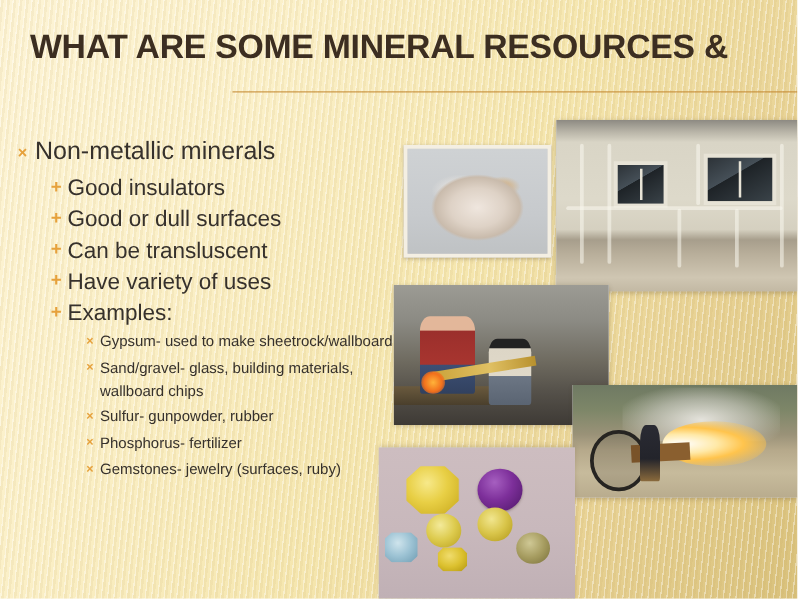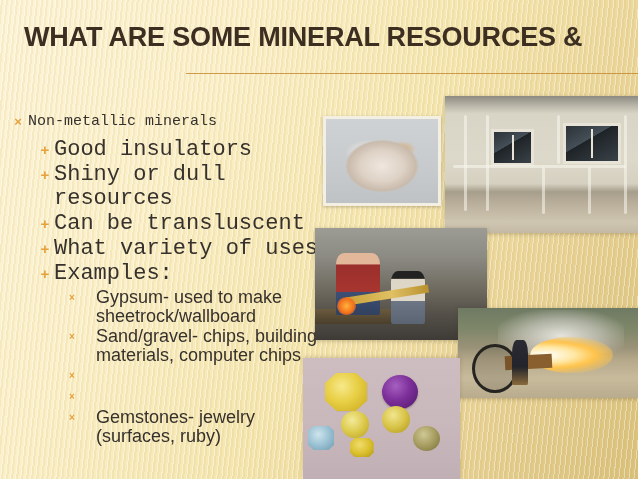--- a/index.html
+++ b/index.html
@@ -75,31 +75,31 @@
     color: #e6a13c;
     text-align: center;
     font-weight: bold;
     user-select: none;
   }
   .txt { flex: 1 1 auto; }
 
   
   .lvl1 { margin-bottom: 3px; }
   .lvl1 .bullet { width: 20px; font-size: 13px; line-height: 27px; }
-  .lvl1 .txt { font-size: 15px; line-height: 27px; font-family: Liberation Mono, monospace; }
+  .lvl1 .txt { font-size: 20px; line-height: 27px; }
 
   
   .lvl2 { margin-left: 28px; margin-bottom: 1px; }
   .lvl2 .bullet { width: 18px; font-size: 15px; line-height: 24px; }
-  .lvl2 .txt { font-size: 22px; line-height: 24px; font-family: Liberation Mono, monospace; }
+  .lvl2 .txt { font-size: 18px; line-height: 24px; }
 
   
   .lvl3 { margin-left: 56px; margin-bottom: 0px; }
   .lvl3 .bullet { width: 16px; font-size: 10px; line-height: 21px; }
-  .lvl3 .txt { font-size: 18px; line-height: 19px; padding-top: 1px; margin-left: 16px; }
+  .lvl3 .txt { font-size: 12px; line-height: 19px; padding-top: 1px; }
 
   
   .pic {
     position: absolute;
     overflow: hidden;
     background-color: #cdcdcd;
   }
   .pic .inner { width: 100%; height: 100%; }
 
   #pic-gypsum {
@@ -296,54 +296,56 @@
       <span class="txt">Non-metallic minerals</span>
     </div>
 
     <div class="li lvl2">
       <span class="bullet">+</span>
       <span class="txt">Good insulators</span>
     </div>
 
     <div class="li lvl2">
       <span class="bullet">+</span>
-      <span class="txt">Shiny or dull resources</span>
+      <span class="txt">Good or dull surfaces</span>
     </div>
 
     <div class="li lvl2">
       <span class="bullet">+</span>
       <span class="txt">Can be transluscent</span>
     </div>
 
     <div class="li lvl2">
       <span class="bullet">+</span>
-      <span class="txt">What variety of uses</span>
+      <span class="txt">Have variety of uses</span>
     </div>
 
     <div class="li lvl2">
       <span class="bullet">+</span>
       <span class="txt">Examples:</span>
     </div>
 
     <div class="li lvl3">
       <span class="bullet">×</span>
       <span class="txt">Gypsum- used to make sheetrock/wallboard</span>
     </div>
 
     <div class="li lvl3">
       <span class="bullet">×</span>
-      <span class="txt">Sand/gravel- chips, building materials, computer chips</span>
+      <span class="txt">Sand/gravel- glass, building materials, wallboard chips</span>
     </div>
 
     <div class="li lvl3">
       <span class="bullet">×</span>
+      <span class="txt">Sulfur- gunpowder, rubber</span>
     </div>
 
     <div class="li lvl3">
       <span class="bullet">×</span>
+      <span class="txt">Phosphorus- fertilizer</span>
     </div>
 
     <div class="li lvl3">
       <span class="bullet">×</span>
       <span class="txt">Gemstones- jewelry (surfaces, ruby)</span>
     </div>
 
   </div>
 
   <div class="pic" id="pic-gypsum">

